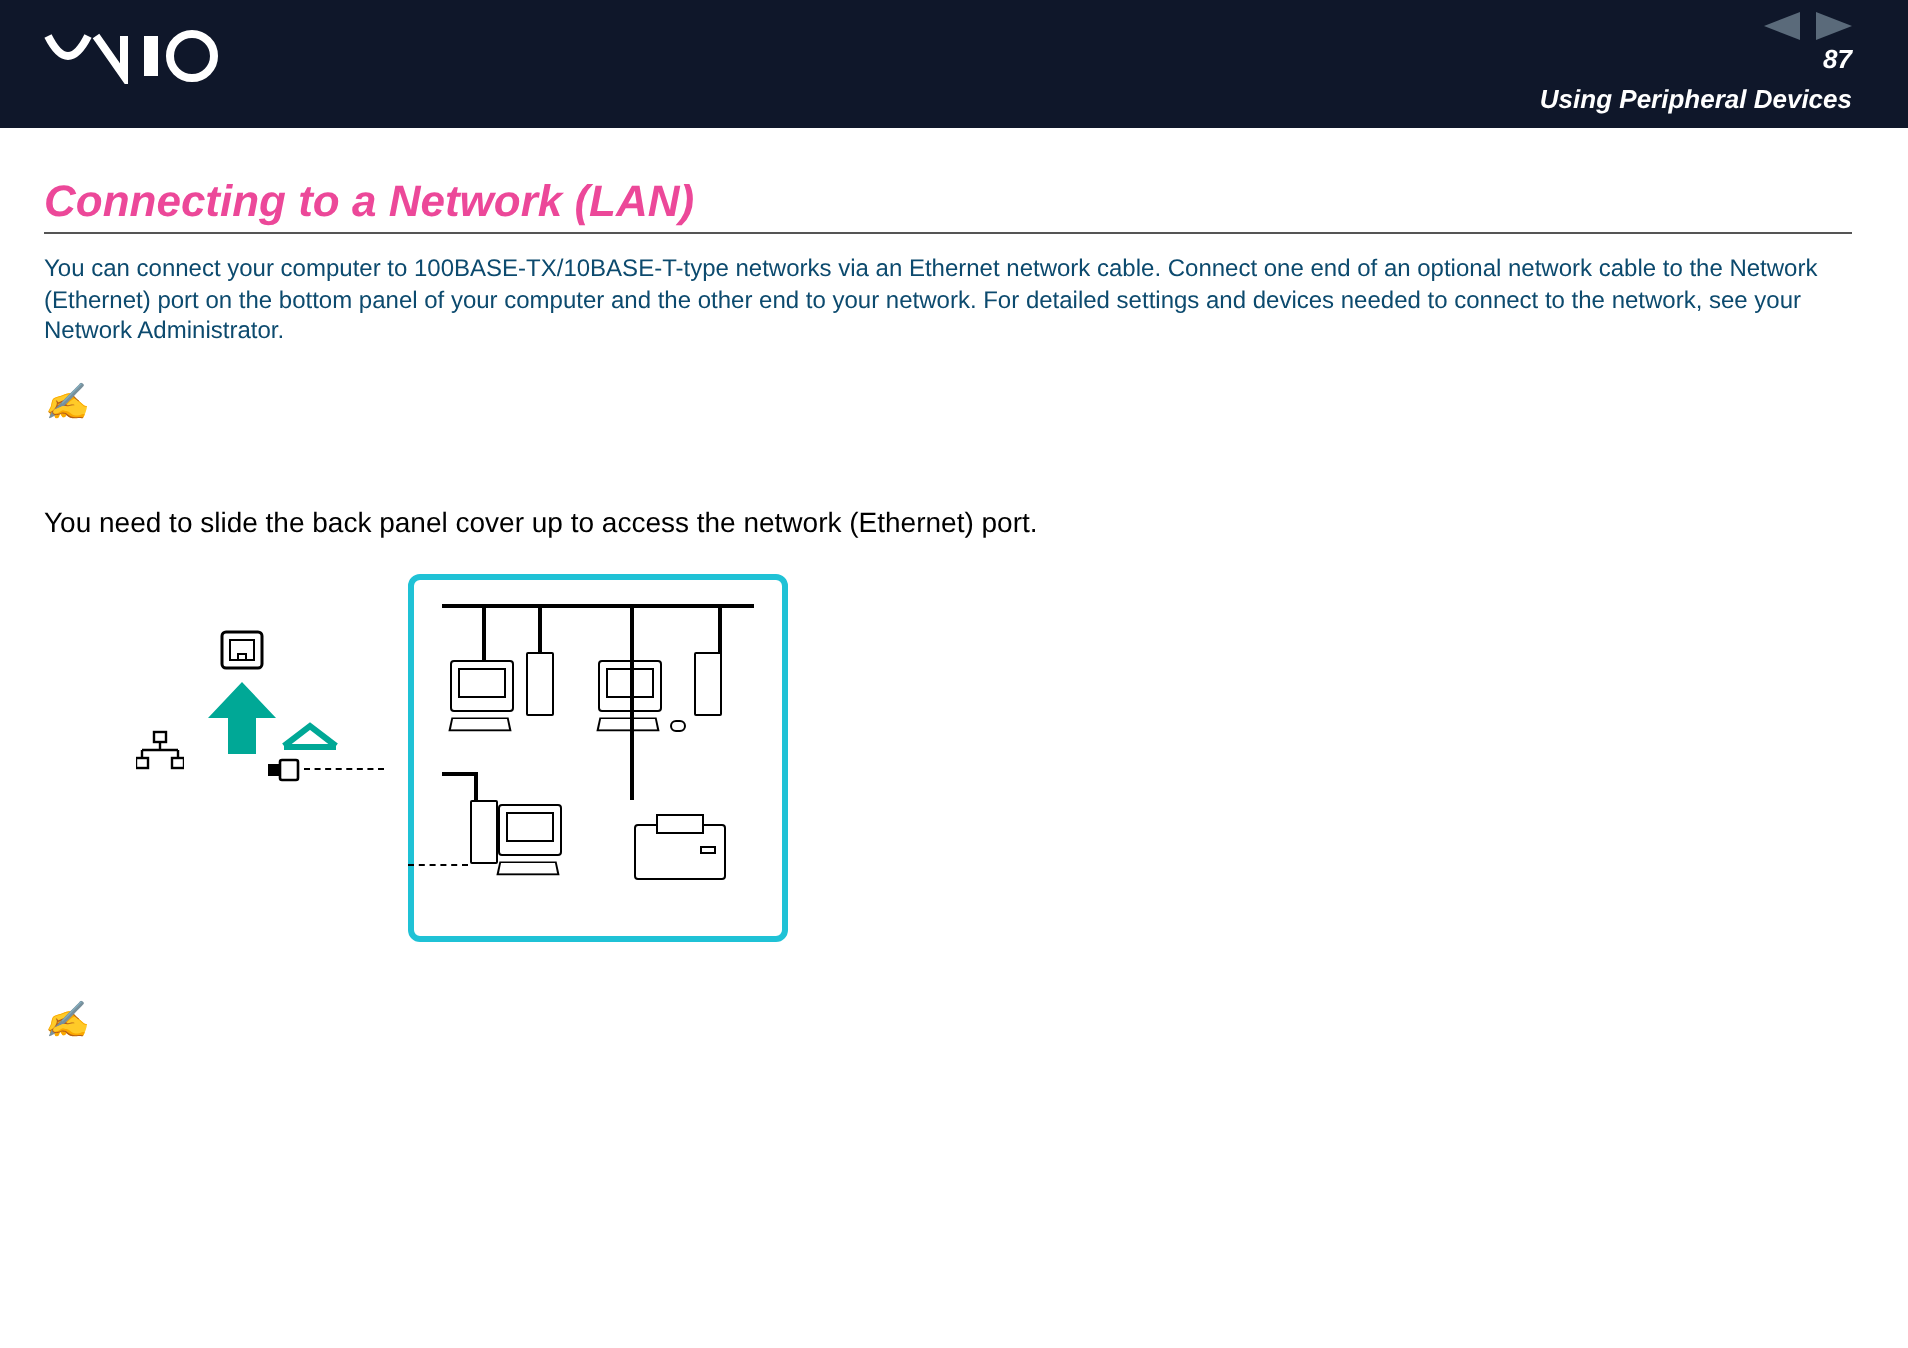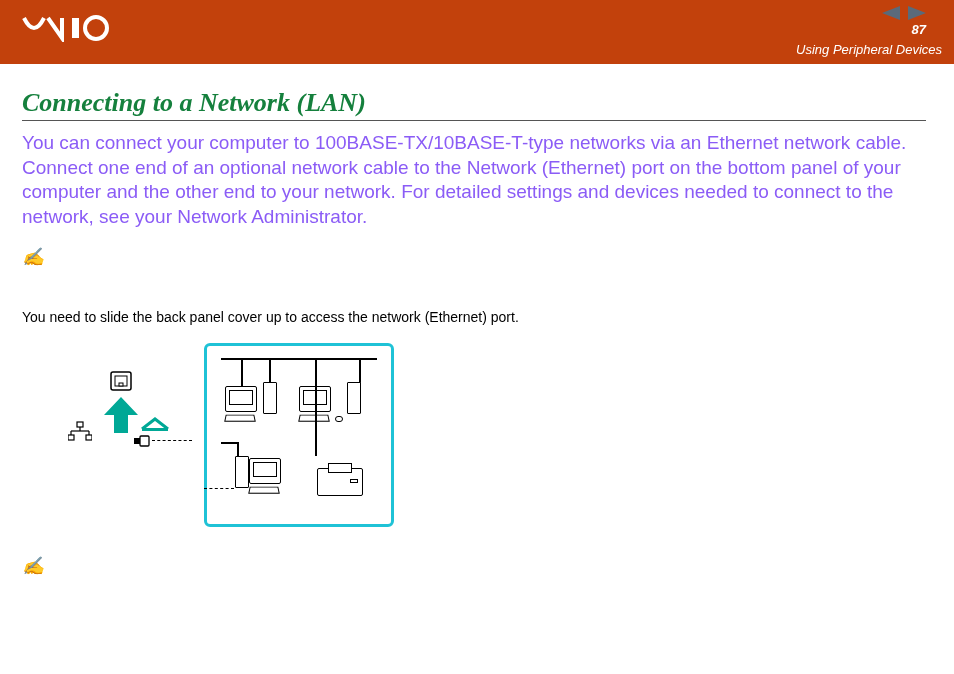--- a/index.html
+++ b/index.html
@@ -1,24 +1,24 @@
 <!DOCTYPE html>
 <html><head>
 <meta charset="utf-8">
 <style>
   * { margin: 0; padding: 0; box-sizing: border-box; }
   body { width: 954px; height: 674px; background: #fff; font-family: Arial, Helvetica, sans-serif; position: relative; }
-  .header { background: #c2410c; color: #fff; height: 64px; position: relative; }
+  .header { background: #0f172a; color: #fff; height: 64px; position: relative; }
   .logo { position: absolute; left: 22px; top: 14px; }
   .nav-arrows { position: absolute; right: 28px; top: 6px; display: flex; gap: 8px; align-items: center; }
   .page-number { position: absolute; right: 28px; top: 22px; font-size: 13px; font-weight: bold; font-style: italic; }
-  .section { position: absolute; right: 12px; top: 42px; font-size: 13px; font-weight: normal; font-style: italic; }
+  .section { position: absolute; right: 28px; top: 42px; font-size: 13px; font-weight: bold; font-style: italic; }
   .content { padding: 24px 28px 0 22px; }
-  .title { font-size: 26px; font-style: italic; color: #15803d; border-bottom: 1px solid #555; padding-bottom: 2px; margin-bottom: 10px; font-family: Liberation Serif, serif; }
-  .body-text { font-size: 19px; line-height: 1.3; color: #8b5cf6; margin-bottom: 16px; }
+  .title { font-size: 22px; font-style: italic; color: #ec4899; border-bottom: 1px solid #555; padding-bottom: 2px; margin-bottom: 10px; }
+  .body-text { font-size: 12px; line-height: 1.3; color: #0c4a6e; margin-bottom: 16px; }
   .note-icon { color: #008f8f; font-size: 18px; font-style: italic; font-family: "Segoe Script", cursive; margin-bottom: 2px; }
   .note-text { font-size: 14px; color: #000; margin-bottom: 18px; font-family: Arial, sans-serif; font-stretch: condensed; margin-top: 41px; }
   .diagram-area { display: flex; align-items: center; margin: 10px 0 28px 40px; }
   .main-box { width: 190px; height: 184px; border: 3px solid #1fc2d6; border-radius: 6px; background: #fff; position: relative; margin-left: 12px; }
   .lan-line { position: absolute; top: 12px; left: 14px; right: 14px; border-top: 2px solid #000; }
   .drop { position: absolute; top: 12px; width: 2px; background: #000; }
   .drop1 { left: 34px; height: 28px; }
   .drop2 { left: 62px; height: 28px; }
   .drop3 { left: 108px; height: 28px; }
   .drop4 { left: 152px; height: 28px; }

